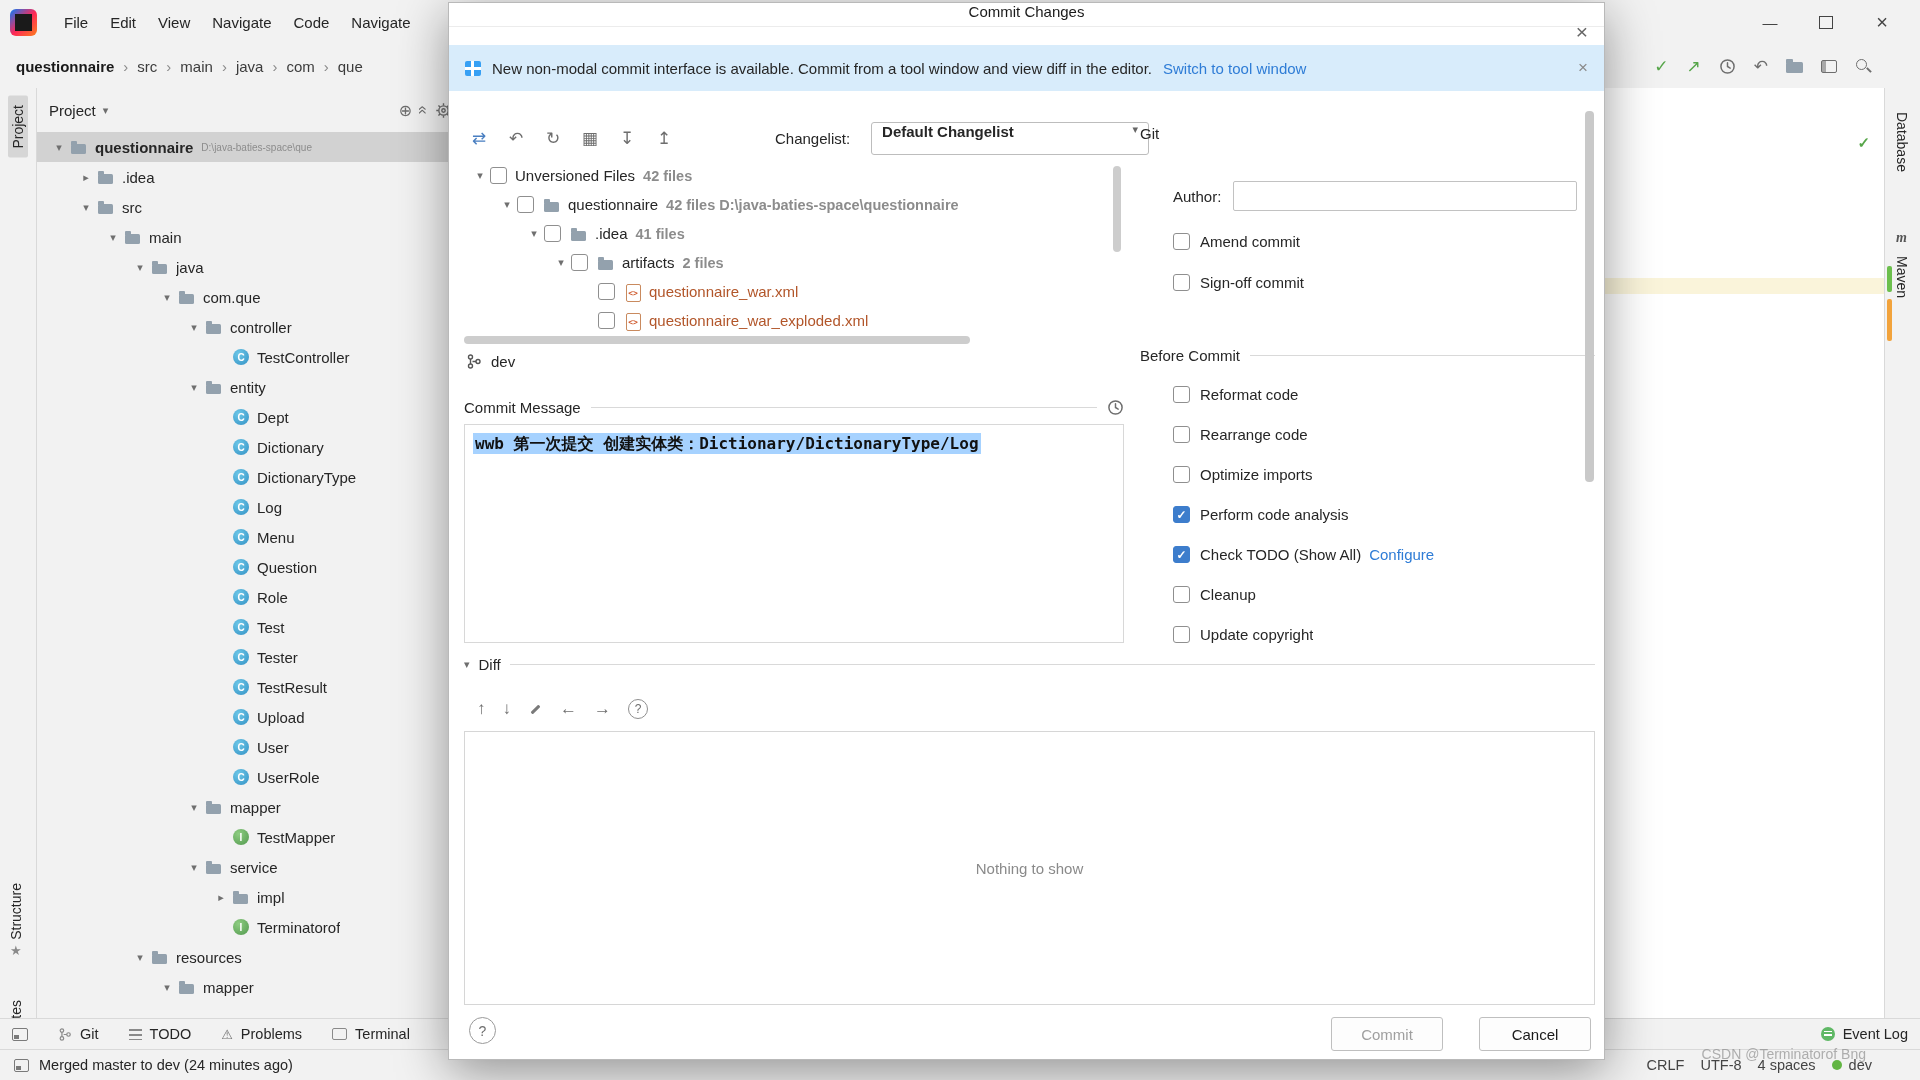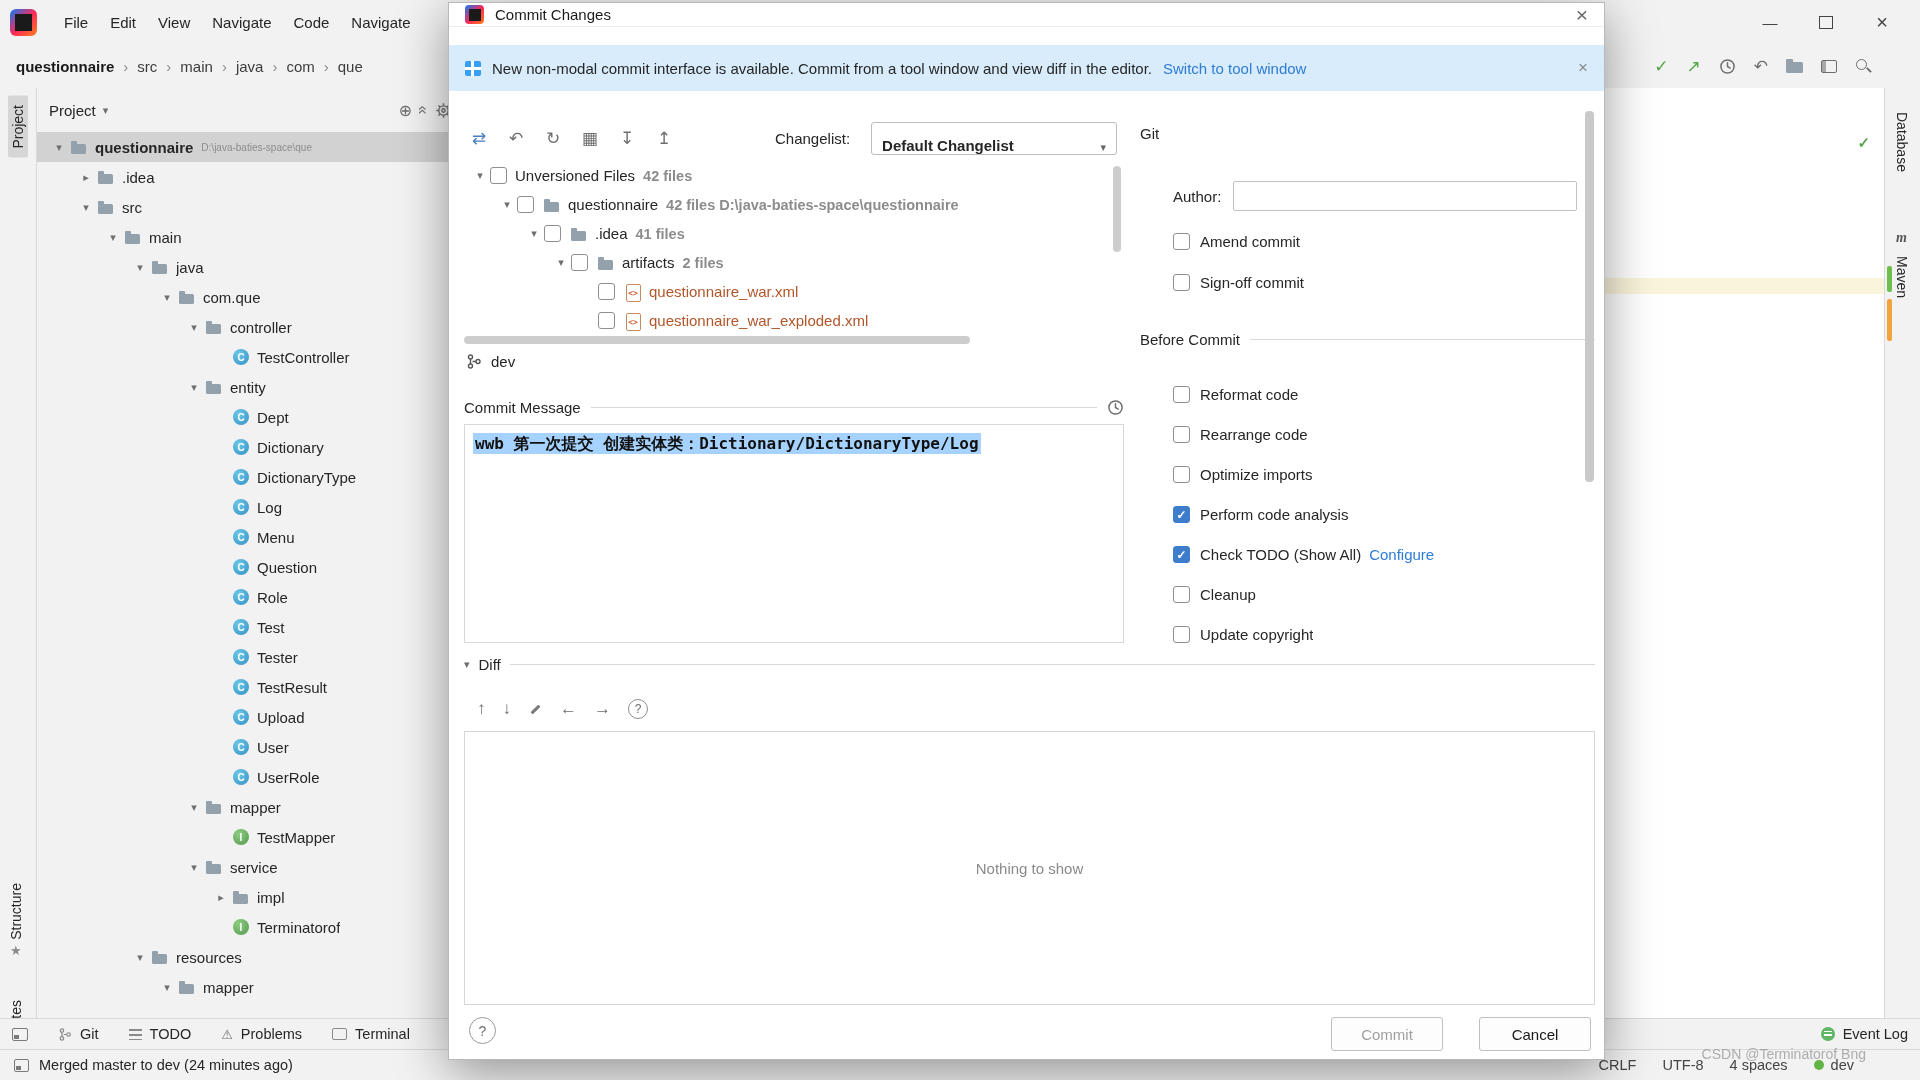--- a/index.html
+++ b/index.html
@@ -125,52 +125,52 @@
   .elog{margin-left:auto;display:flex;align-items:center;gap:8px;}
   .ic-elog{width:14px;height:14px;border-radius:50%;background:#5fb865;position:relative;}
   .ic-elog::before{content:"";position:absolute;left:3px;top:4px;right:3px;height:6px;
     background:repeating-linear-gradient(to bottom,#fff 0 1.4px,transparent 1.4px 3.2px);}
 
   
   .status-bar{position:absolute;left:0;right:0;top:1049px;height:31px;border-top:1px solid #d9d9d9;background:#f2f2f2;
     display:flex;align-items:center;padding:0 14px;gap:10px;font-size:14.5px;}
   .sb-box{width:15px;height:13px;border:1.4px solid #7a7a7a;border-radius:2px;position:relative;flex:0 0 auto;}
   .sb-box::before{content:"";position:absolute;left:1px;bottom:1px;width:5px;height:4px;background:#7a7a7a;}
-  .sb-right{margin-left:auto;display:flex;align-items:center;gap:26px;margin-right:52px;color:#444;text-align:center;}
+  .sb-right{margin-left:auto;display:flex;align-items:center;gap:16px;margin-right:34px;color:#444;text-align:center;}
   .sb-branch{display:flex;align-items:center;gap:7px;}
   .sb-dot{width:10px;height:10px;border-radius:50%;background:#62b543;}
   .watermark{position:absolute;right:54px;top:1046px;color:rgba(130,130,130,.62);font-size:14px;z-index:30;pointer-events:none;}
 
   
   svg{display:block;}
 
   
   .dlg{position:absolute;left:448px;top:2px;width:1157px;height:1058px;background:#fff;
     border:1px solid #b9b9b9;box-shadow:0 12px 48px rgba(0,0,0,.4);z-index:10;}
-  .dlg-title{height:24px;display:flex;align-items:center;padding:0 16px;border-bottom:1px solid #ececec;}
+  .dlg-title{height:24px;display:flex;align-items:center;padding:0 16px;border-bottom:1px solid #ececec;flex-direction:column;}
   .mini-logo{width:19px;height:19px;border-radius:4px;margin-right:11px;
     background:linear-gradient(135deg,#087cfa,#fe2857 52%,#fc801d);position:relative;}
   .mini-logo::before{content:"";position:absolute;left:3.5px;top:3.5px;right:3.5px;bottom:3.5px;background:#1a1a1a;}
   .dlg-title-text{font-size:15px;color:#1a1a1a;}
   .dlg-close{margin-left:auto;font-size:21px;color:#666;cursor:default;}
 
   .dlg-banner{position:absolute;left:0;top:42px;width:100%;height:46px;background:#d8ecfb;
     display:flex;align-items:center;padding:8px 16px;gap:11px;}
   .gift{width:16px;height:15px;border-radius:2px;flex:0 0 auto;
     background:linear-gradient(to right,transparent 6px,#fff 6px 9px,transparent 9px),
                linear-gradient(to bottom,transparent 6px,#fff 6px 9px,transparent 9px),#37a0f4;}
   .banner-link{color:#2e7cd6;cursor:pointer;}
   .banner-close{margin-left:auto;color:#8a8a8a;font-size:17px;}
 
   .dlg-toolbar{position:absolute;left:16px;top:118px;height:34px;display:flex;align-items:center;gap:9px;}
   .tbtn{width:28px;height:26px;font-size:17px;}
   .tbtn.blue{color:#4a7fc1;}
   .cl-label{margin-left:88px;margin-right:12px;}
-  .combo{width:246px;height:33px;border:1px solid #bdbdbd;border-radius:3px;background:#fff;
-    display:flex;align-items:flex-end;padding:0 10px;gap:8px;}
+  .combo{width:278px;height:33px;border:1px solid #bdbdbd;border-radius:3px;background:#fff;
+    display:flex;align-items:flex-start;padding:0 10px;gap:8px;}
   .combo-text{flex:1;font-weight:bold;font-size:15px;white-space:nowrap;}
   .combo .gi-caret{color:#666;}
 
   .dlg-tree{position:absolute;left:15px;top:158px;width:660px;height:174px;overflow:hidden;}
   .drow{height:29px;display:flex;align-items:center;white-space:nowrap;font-size:15px;
     padding-left:calc(6px + var(--lvl,0)*27px);}
   .drow.unversioned .lbl{color:#b2562a;}
   .cb{width:17px;height:17px;border:1px solid #8f8f8f;border-radius:3px;background:#fff;flex:0 0 auto;
     margin-right:8px;display:flex;align-items:center;justify-content:center;}
   .cb.on{background:#3d7dcc;border-color:#3d7dcc;}
@@ -202,21 +202,21 @@
     font-size:15px;font-family:"Liberation Sans",sans-serif;margin-left:10px;}
   .btn-commit{color:#9f9f9f;}
   .btn-cancel{color:#1a1a1a;}
 
   .git-title{position:absolute;left:691px;top:122px;}
   .author-row{position:absolute;left:724px;top:178px;display:flex;align-items:center;gap:12px;}
   .author-input{width:344px;height:30px;border:1px solid #c2c2c2;border-radius:2px;background:#fff;
     font-family:"Liberation Sans",sans-serif;font-size:15px;padding:0 8px;}
   .git-cbs{position:absolute;left:724px;top:224px;}
   .bc-row{display:flex;align-items:center;height:28px;margin-bottom:13px;white-space:nowrap;}
-  .bc-hdr{position:absolute;left:691px;top:328px;width:455px;display:flex;align-items:center;gap:10px;}
+  .bc-hdr{position:absolute;left:691px;top:344px;width:455px;display:flex;align-items:center;gap:10px;}
   .bc-list{position:absolute;left:724px;top:378px;}
   .bc-list .bc-row{height:27px;margin-bottom:13px;}
   .lnk{color:#2e7cd6;margin-left:8px;cursor:pointer;}
   .lnk:empty{display:none;}
   .dlg-vscroll{position:absolute;left:1136px;top:108px;width:9px;height:371px;background:#c9c9c9;border-radius:4px;}
 </style>
 </head>
 <body>
 
 <div>

